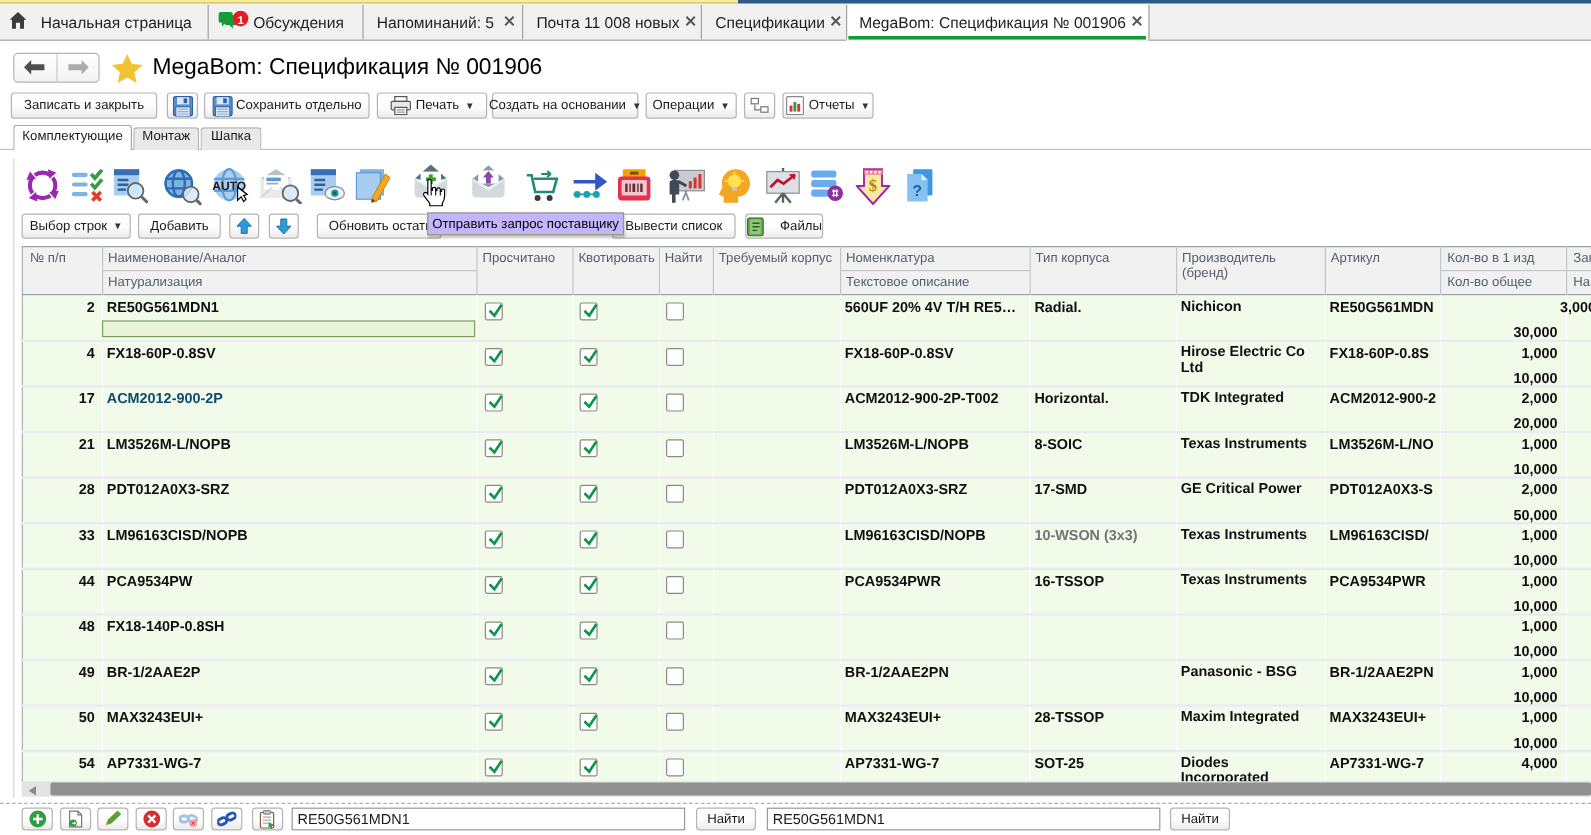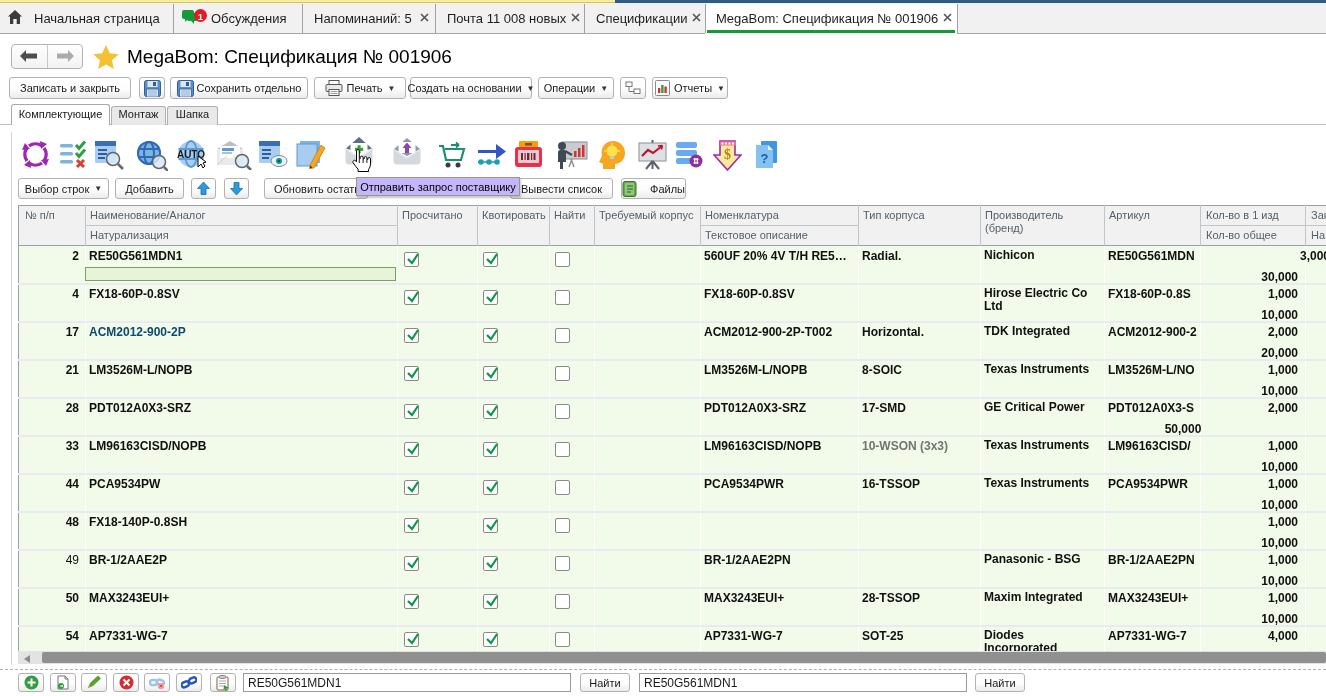--- a/index.html
+++ b/index.html
@@ -466,21 +466,21 @@
       <svg width="16" height="16" viewBox="0 0 16 16">
         <path d="M3 8 L7 12 L13 3" stroke="#0e9648" stroke-width="2.2" fill="none"></path>
       </svg>
     </div>
 <div class="cb" style="left:537px;top:199px;"></div>
 <div style="position:absolute;font-size:12px;font-weight:bold;color:#101010;white-space:nowrap;left:686px;top:196px;">PDT012A0X3-SRZ</div>
 <div style="position:absolute;font-size:12px;font-weight:bold;color:#101010;white-space:nowrap;left:844px;top:196px;">17-SMD</div>
 <div style="position:absolute;font-size:12px;font-weight:bold;color:#101010;white-space:nowrap;left:966px;top:196px;white-space:normal;width:114px;line-height:13px;">GE Critical Power</div>
 <div style="position:absolute;font-size:12px;font-weight:bold;color:#101010;white-space:nowrap;left:1090px;top:196px;">PDT012A0X3-S</div>
 <div style="position:absolute;font-size:12px;font-weight:bold;color:#101010;white-space:nowrap;left:1182px;top:196px;width:98px;text-align:right;">2,000</div>
-<div style="position:absolute;font-size:12px;font-weight:bold;color:#101010;white-space:nowrap;left:1116px;top:217px;width:98px;text-align:center;">50,000</div>
+<div style="position:absolute;font-size:12px;font-weight:bold;color:#101010;white-space:nowrap;left:1182px;top:217px;width:98px;text-align:right;">50,000</div>
 <div class="abs" style="left:0;top:268px;width:1308px;height:2px;background:#eaeaf2;"></div>
 <div style="position:absolute;font-size:12px;font-weight:bold;color:#101010;white-space:nowrap;left:0;top:234px;width:61px;text-align:right;">33</div>
 <div style="position:absolute;font-size:12px;font-weight:bold;color:#101010;white-space:nowrap;left:71px;top:234px;">LM96163CISD/NOPB</div>
 <div class="cb" style="left:386px;top:237px;">
       <svg width="16" height="16" viewBox="0 0 16 16">
         <path d="M3 8 L7 12 L13 3" stroke="#0e9648" stroke-width="2.2" fill="none"></path>
       </svg>
     </div>
 <div class="cb" style="left:465px;top:237px;">
       <svg width="16" height="16" viewBox="0 0 16 16">
@@ -524,21 +524,21 @@
     </div>
 <div class="cb" style="left:465px;top:313px;">
       <svg width="16" height="16" viewBox="0 0 16 16">
         <path d="M3 8 L7 12 L13 3" stroke="#0e9648" stroke-width="2.2" fill="none"></path>
       </svg>
     </div>
 <div class="cb" style="left:537px;top:313px;"></div>
 <div style="position:absolute;font-size:12px;font-weight:bold;color:#101010;white-space:nowrap;left:1182px;top:310px;width:98px;text-align:right;">1,000</div>
 <div style="position:absolute;font-size:12px;font-weight:bold;color:#101010;white-space:nowrap;left:1182px;top:331px;width:98px;text-align:right;">10,000</div>
 <div class="abs" style="left:0;top:382px;width:1308px;height:2px;background:#eaeaf2;"></div>
-<div style="position:absolute;font-size:12px;font-weight:normal;color:#101010;white-space:nowrap;left:0;top:348px;width:61px;text-align:right;">49</div>
+<div style="position:absolute;font-size:12px;font-weight:bold;color:#101010;white-space:nowrap;left:0;top:348px;width:61px;text-align:right;">49</div>
 <div style="position:absolute;font-size:12px;font-weight:bold;color:#101010;white-space:nowrap;left:71px;top:348px;">BR-1/2AAE2P</div>
 <div class="cb" style="left:386px;top:351px;">
       <svg width="16" height="16" viewBox="0 0 16 16">
         <path d="M3 8 L7 12 L13 3" stroke="#0e9648" stroke-width="2.2" fill="none"></path>
       </svg>
     </div>
 <div class="cb" style="left:465px;top:351px;">
       <svg width="16" height="16" viewBox="0 0 16 16">
         <path d="M3 8 L7 12 L13 3" stroke="#0e9648" stroke-width="2.2" fill="none"></path>
       </svg>

